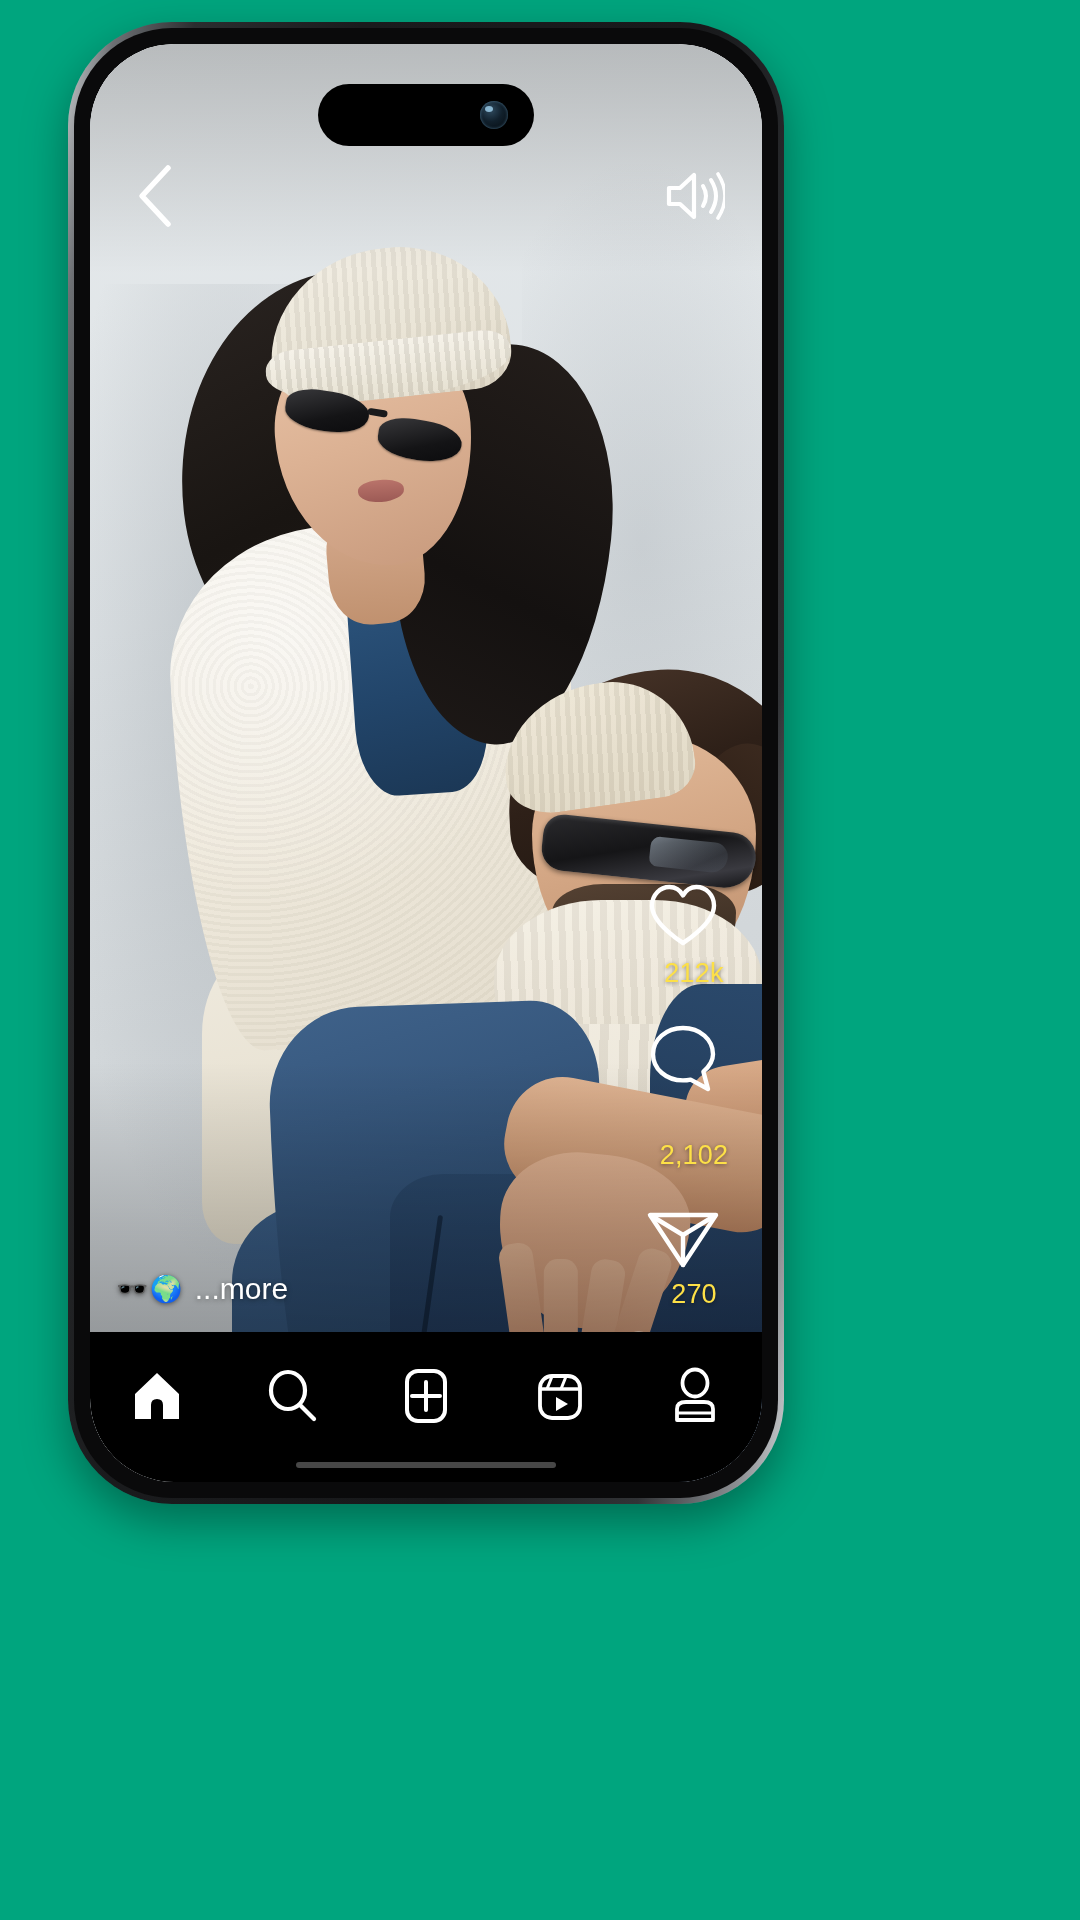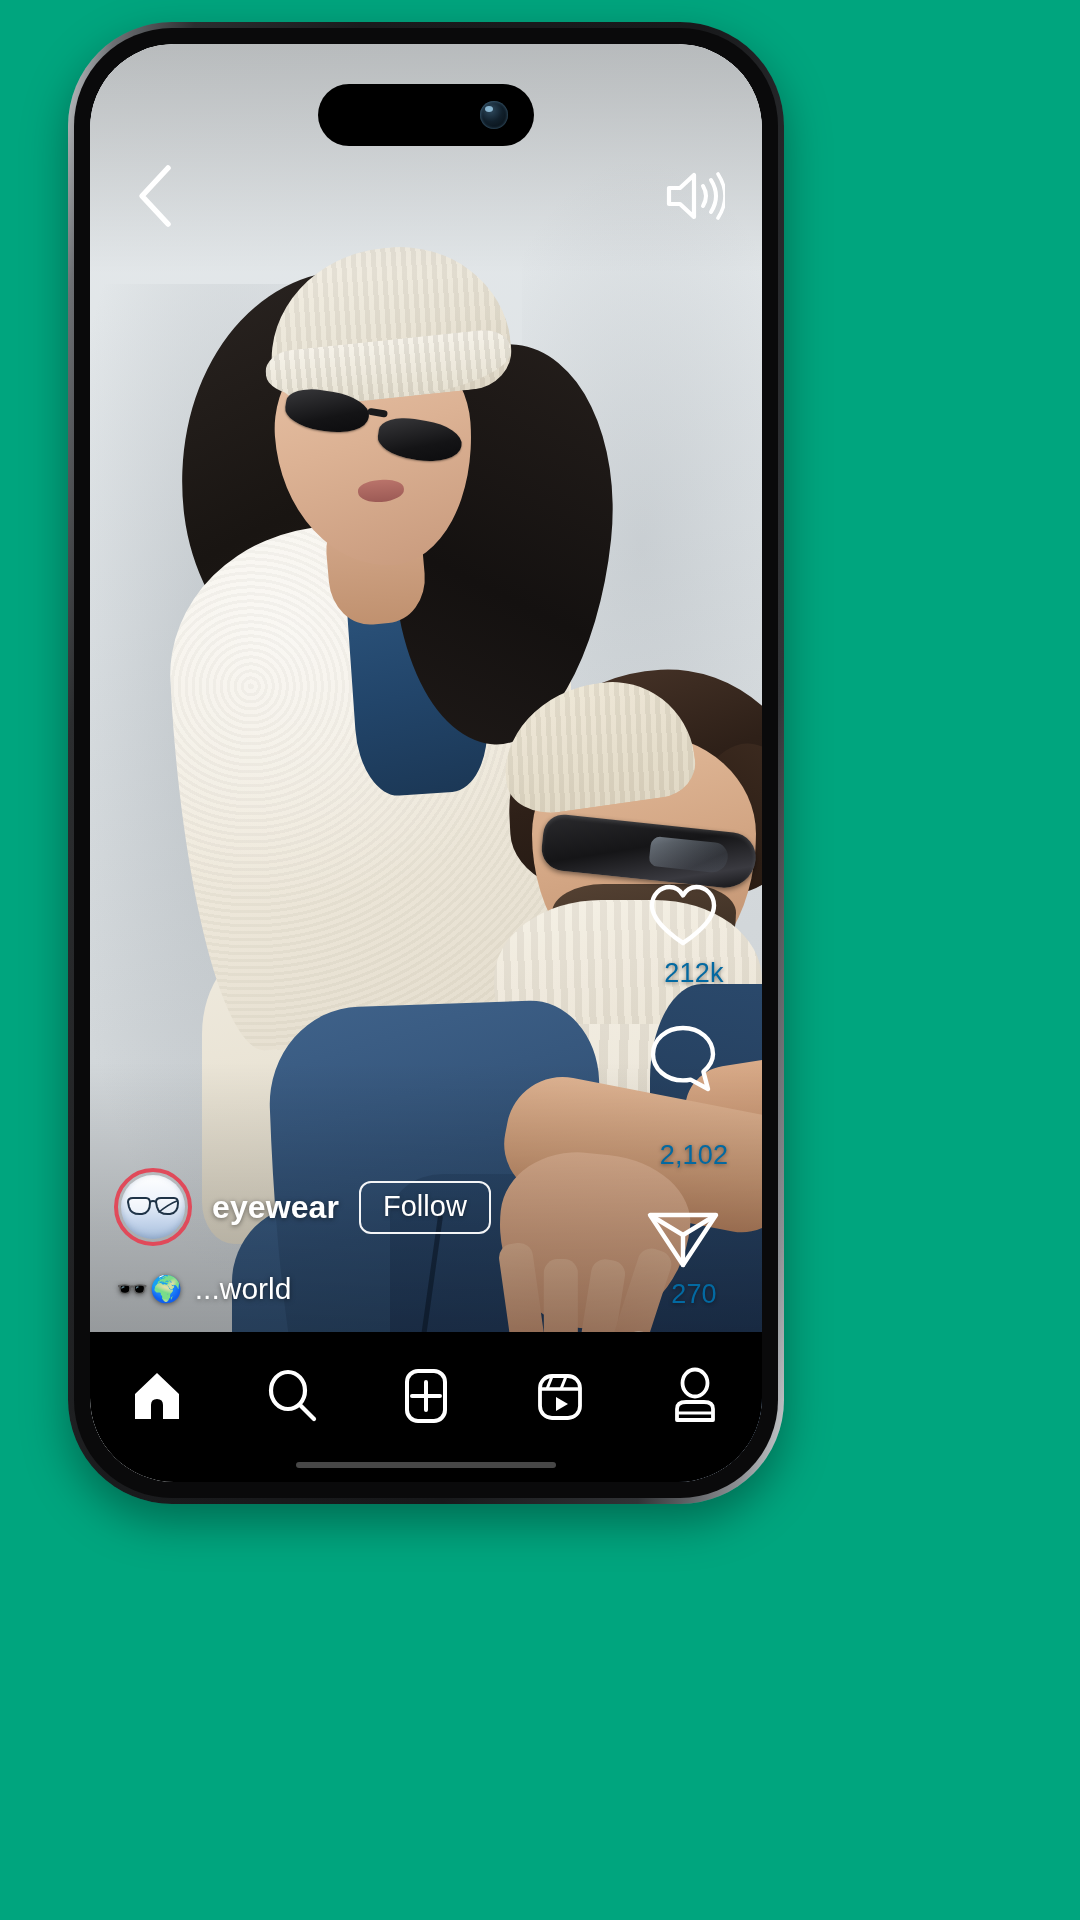--- a/index.html
+++ b/index.html
@@ -335,21 +335,21 @@
   #sound-button { width:64px; height:62px; }
 
   
   #action-rail {
     right: 14px; top: 838px; width: 130px;
     display:flex; flex-direction:column; align-items:center;
     z-index:31;
   }
   .rail-item { display:flex; flex-direction:column; align-items:center; cursor:pointer; }
   .rail-count {
-    color:#0369a1; font-size:27px; font-weight:400; letter-spacing:.2px;
+    color:#fde047; font-size:27px; font-weight:400; letter-spacing:.2px;
     margin-top: 8px;
     text-shadow: 0 1px 4px rgba(0,0,0,.45);
     margin-left: 22px;
   }
   #like-button { margin-bottom: 34px; }
   #comment-button { margin-bottom: 34px; gap: 39px; }
   #share-button { margin-bottom: 24px; }
   #more-options-button {
     display:flex; gap:9px; align-items:center; justify-content:center;
     height:44px; cursor:pointer;
@@ -564,38 +564,24 @@
 
             <div id="more-options-button">
               <span class="dot3"></span>
               <span class="dot3"></span>
               <span class="dot3"></span>
             </div>
           </div>
 
           <div class="ui" id="info-block">
 
-            <div id="user-row">
-              <div id="avatar-ring">
-                <div id="avatar">
-                  <svg width="56" height="28" viewBox="0 0 56 28" fill="none">
-                    <path d="M3 9 Q3 5 8 5 H21 Q25 5 25 10 Q25 20 17 21 Q6 22 4 14 Z" stroke="#1f3347" stroke-width="2" fill="rgba(255,255,255,.55)" stroke-linejoin="round"></path>
-                    <path d="M31 9 Q31 5 36 5 H49 Q53 5 53 10 Q53 20 45 21 Q34 22 32 14 Z" stroke="#1f3347" stroke-width="2" fill="rgba(255,255,255,.35)" stroke-linejoin="round"></path>
-                    <path d="M25 9 Q28 7 31 9" stroke="#1f3347" stroke-width="2" fill="none" stroke-linecap="round"></path>
-                    <path d="M34 19 Q44 11 52 8" stroke="#1f3347" stroke-width="1.6" fill="none" stroke-linecap="round"></path>
-                  </svg>
-                </div>
-              </div>
-              <div id="username">eyewear</div>
-              <div id="follow-button">Follow</div>
-            </div>
 
             <div id="caption-row">
               <span id="caption-emojis">🕶️🌍</span>
-              <span id="caption-more">...world</span>
+              <span id="caption-more">...more</span>
             </div>
           </div>
 
           <div class="ui" id="music-bar">
             <svg width="34" height="38" viewBox="0 0 34 38" fill="none">
               <path d="M12 28 V7 L30 3 V24" stroke="#fff" stroke-width="3.4" stroke-linejoin="round" stroke-linecap="round" fill="none"></path>
               <ellipse cx="7" cy="29.5" rx="7" ry="5.6" fill="#fff"></ellipse>
               <ellipse cx="25.5" cy="25.5" rx="6.4" ry="5.2" fill="#fff"></ellipse>
             </svg>
             <div id="music-title">I Can See Clearly Now</div>

